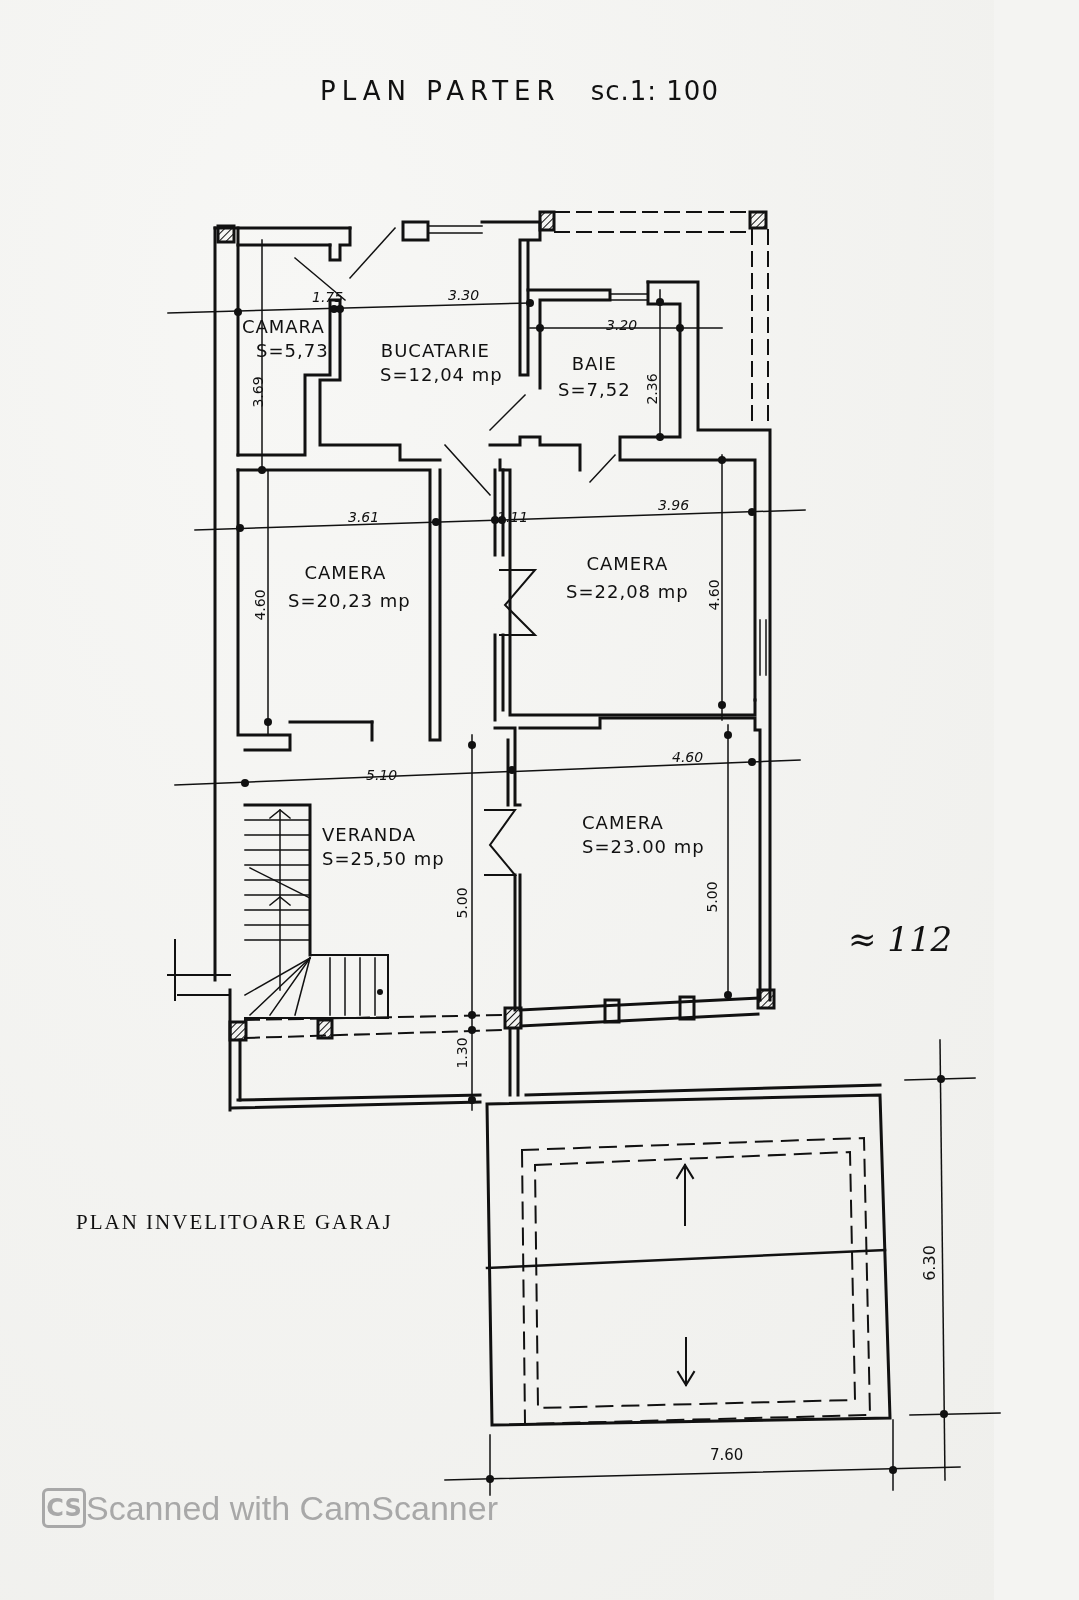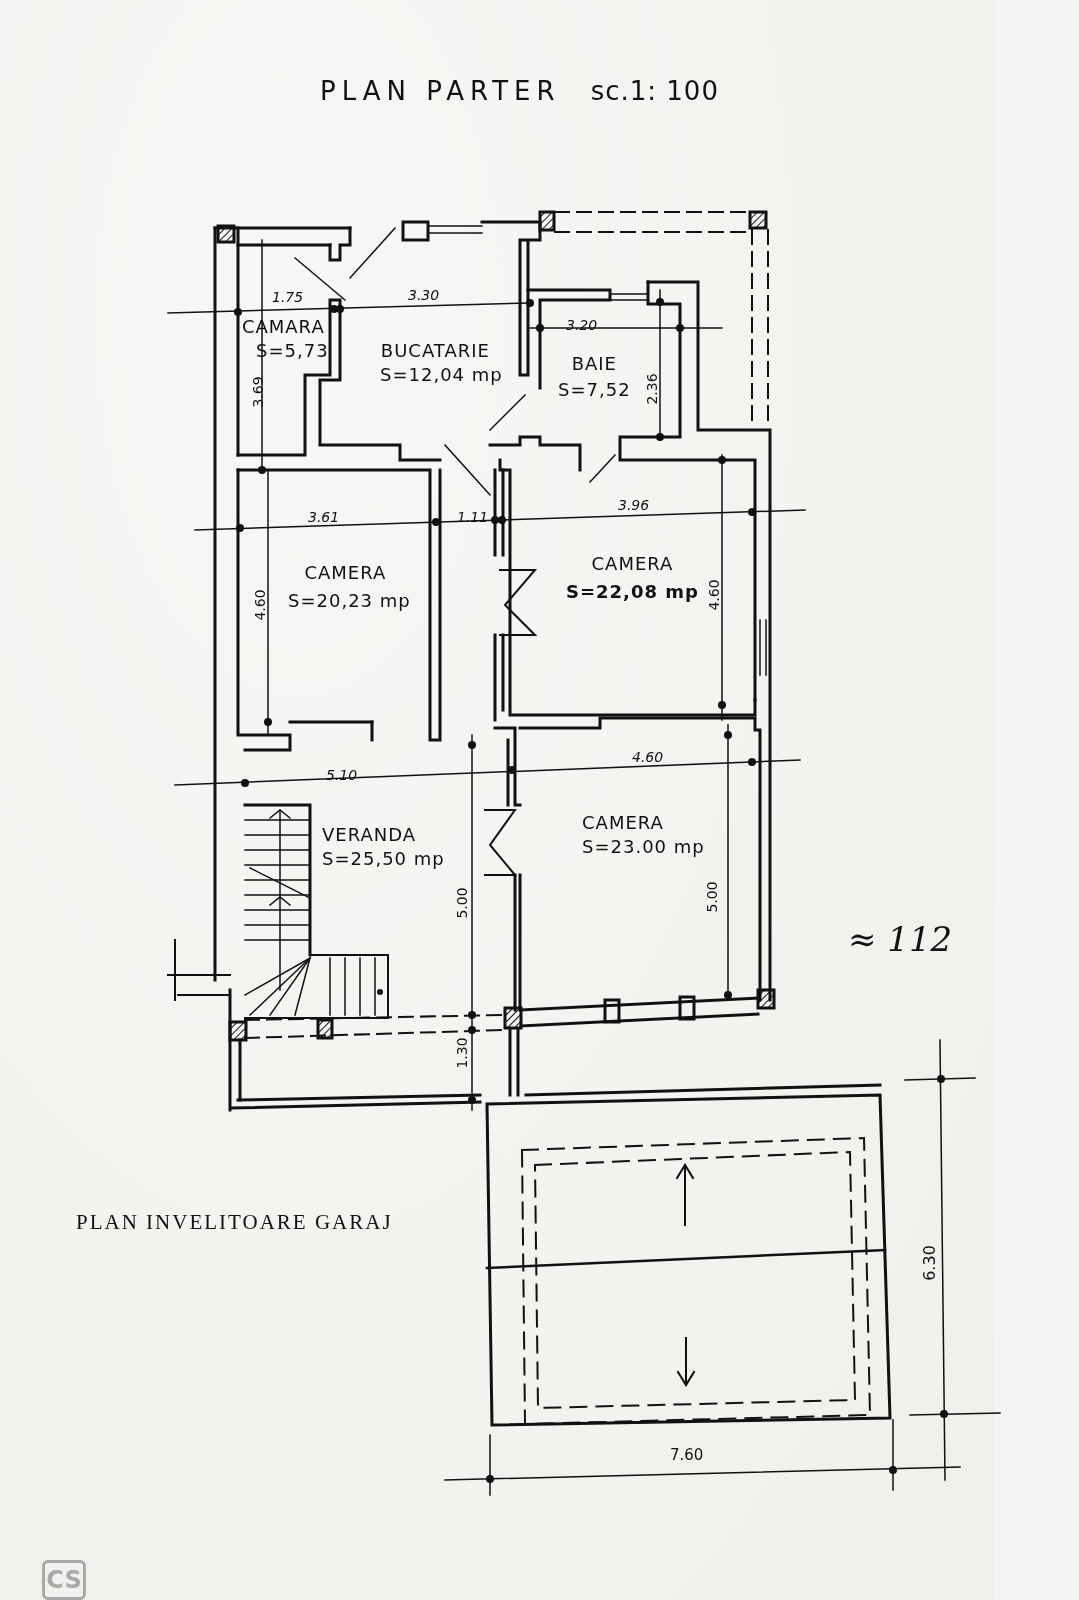--- a/index.html
+++ b/index.html
@@ -5,25 +5,25 @@
   html,body{margin:0;padding:0;}
   body{width:1079px;height:1600px;background:#f4f4f2;position:relative;overflow:hidden;font-family:"DejaVu Sans",sans-serif;color:#111;}
   .page{position:absolute;left:0;top:0;width:994px;height:1600px;background:
       radial-gradient(ellipse at 30% 20%, #f7f7f5 0%, #efefec 100%);}
   svg.plan{position:absolute;left:0;top:0;}
   .lbl{position:absolute;font-family:"DejaVu Sans",sans-serif;color:#111;white-space:nowrap;line-height:1;}
   .title{font-size:26px;letter-spacing:6px;font-weight:500;}
   .title .sc{letter-spacing:1px;margin-left:30px;}
   .room{font-size:18px;letter-spacing:1px;text-align:center;}
   .area{font-size:18px;}
-  .dim{font-size:14px;font-style:italic;}
+  .dim{font-size:14px;font-style:italic;margin-left:40px;}
   .vdim{font-size:14px;transform:rotate(-90deg);transform-origin:center center;}
   .garage-title{font-size:21px;letter-spacing:2px;font-family:Liberation Serif, serif;}
   .hand{font-family:"DejaVu Serif",serif;font-style:italic;font-size:34px;}
-  .watermark{position:absolute;left:42px;top:1560px;display:flex;align-items:center;gap:0;color:#a8a8a8;}
+  .watermark{position:absolute;left:42px;top:1488px;display:flex;align-items:center;gap:0;color:#a8a8a8;}
   .wm-logo{width:44px;height:40px;border:3px solid #a8a8a8;border-radius:6px;display:flex;align-items:center;justify-content:center;font-weight:bold;font-size:24px;color:#a8a8a8;box-sizing:border-box;}
   .wm-text{font-size:34px;font-family:"Liberation Sans",sans-serif;}
 </style>
 </head>
 <body>
 
 <div class="page">
 
 <svg class="plan" width="1079" height="1600" viewBox="0 0 1079 1600">
   <defs>
@@ -242,21 +242,21 @@
 
 <div class="lbl room" style="left:280px;top:564px;">
   <div>CAMERA</div>
   <div class="area" style="margin-top:10px;margin-left:8px;">S=20,23 mp</div>
 </div>
 <div class="lbl dim" style="left:308px;top:510px;">3.61</div>
 <div class="lbl vdim" style="left:244px;top:598px;">4.60</div>
 
 <div class="lbl room" style="left:566px;top:555px;">
   <div>CAMERA</div>
-  <div class="area" style="margin-top:10px;font-weight:bold;">S=22,08 mp</div>
+  <div class="area" style="margin-top:10px;">S=22,08 mp</div>
 </div>
 <div class="lbl dim" style="left:618px;top:498px;">3.96</div>
 <div class="lbl vdim" style="left:698px;top:588px;">4.60</div>
 
 <div class="lbl dim" style="left:457px;top:510px;">1.11</div>
 
 <div class="lbl room" style="left:322px;top:826px;">
   <div style="text-align:left;">VERANDA</div>
   <div class="area" style="margin-top:6px;">S=25,50 mp</div>
 </div>
@@ -273,15 +273,16 @@
 <div class="lbl vdim" style="left:446px;top:1046px;">1.30</div>
 
 <div class="lbl hand" style="left:848px;top:922px;">≈ 112</div>
 
 <div class="lbl garage-title" style="left:76px;top:1212px;">PLAN INVELITOARE GARAJ</div>
 <div class="lbl dim" style="left:670px;top:1448px;font-style:normal;font-size:15px;">7.60</div>
 <div class="lbl vdim" style="left:912px;top:1255px;font-size:16px;">6.30</div>
 
 <div class="watermark">
   <div class="wm-logo">CS</div>
+  <div class="wm-text">Scanned with CamScanner</div>
 </div>
 
 </div>
 
 </body></html>

